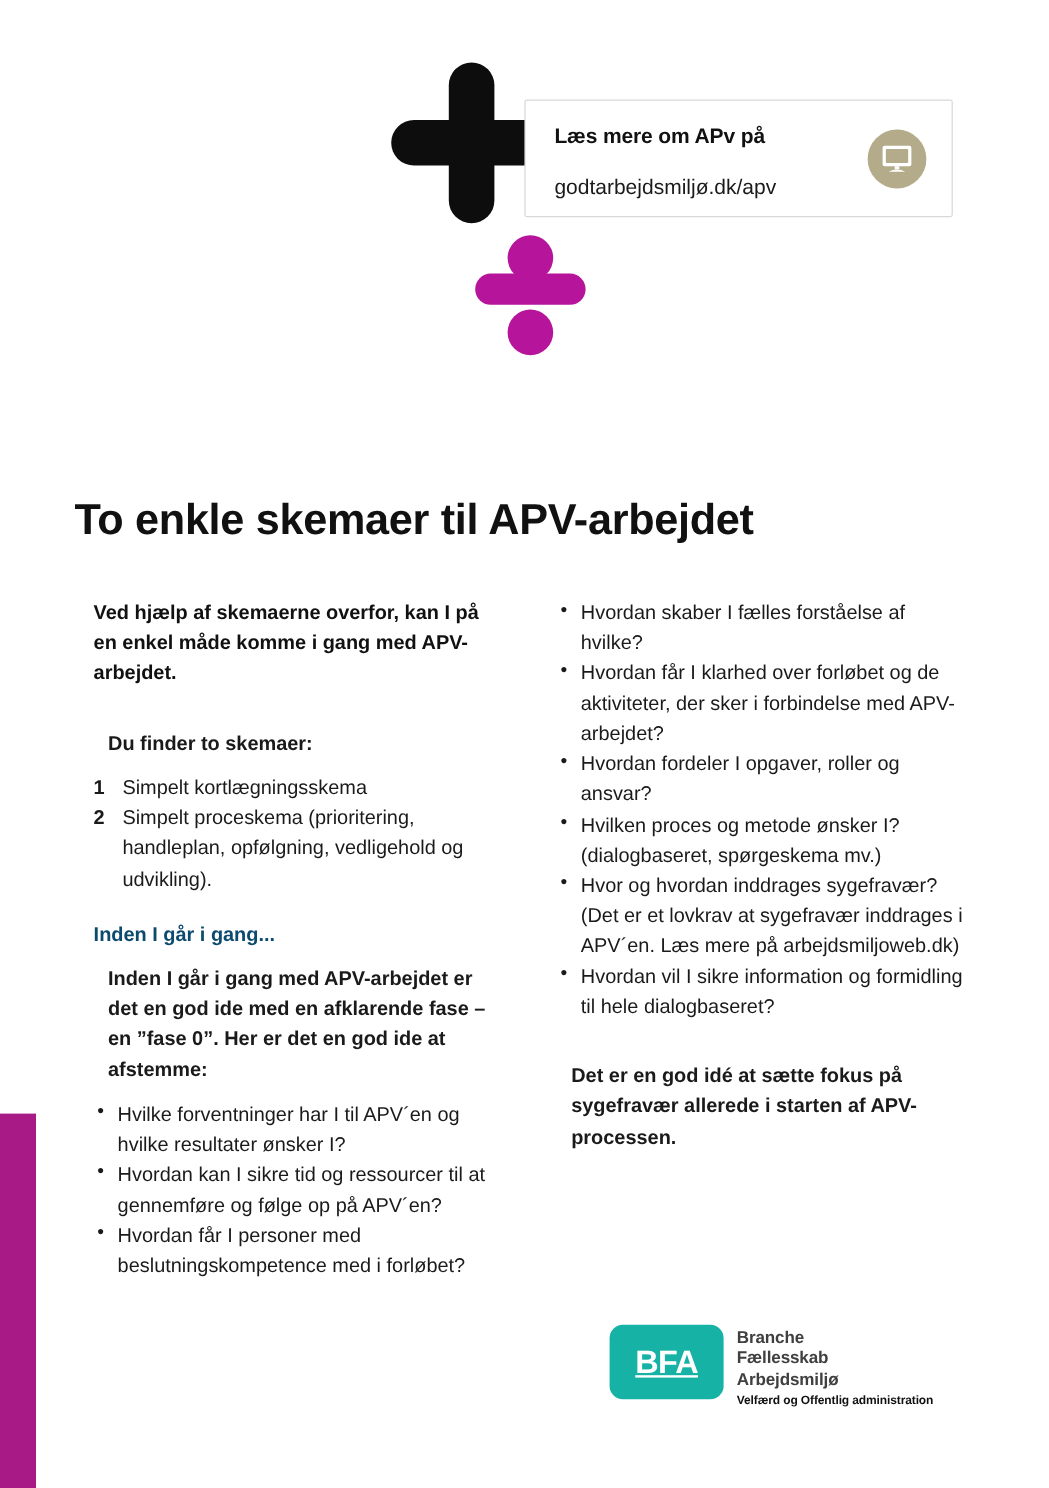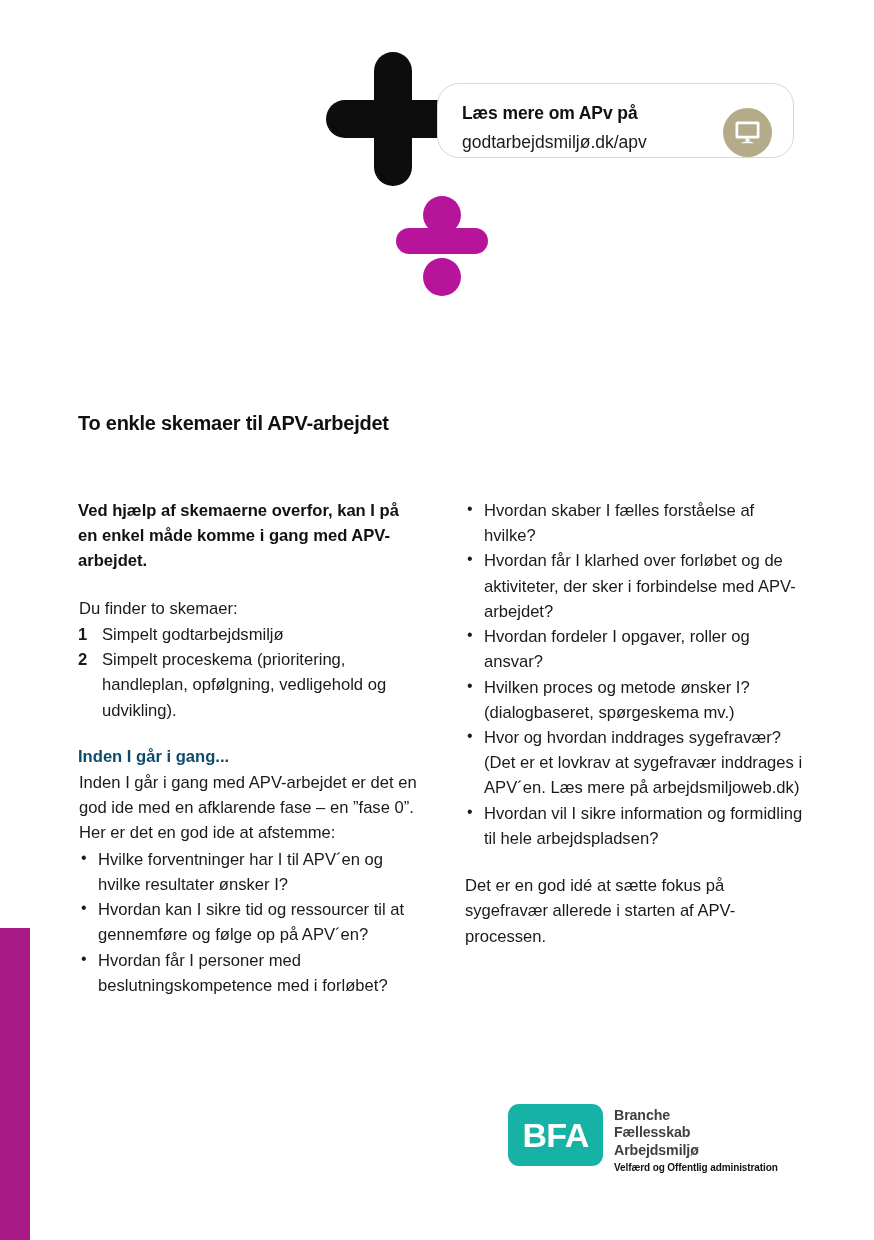--- a/index.html
+++ b/index.html
@@ -92,23 +92,23 @@
     border-radius: 13px;
     background: #b5149b;
   }
 
   
   .callout {
     position: absolute;
     left: 437px;
     top: 83px;
     width: 357px;
-    height: 75px;
+    height: 98px;
     border: 1.5px solid #d8d8d6;
-    border-radius: 22px;
+    border-radius: 2px;
     background: #ffffff;
     box-sizing: border-box;
     text-decoration: underline;
   }
   .callout-text {
     position: absolute;
     left: 24px;
     top: 18px;
     width: 250px;
   }
@@ -117,41 +117,41 @@
     font-weight: bold;
     letter-spacing: -0.1px;
     color: #111111;
     line-height: 1.35;
   }
   .callout-url {
     font-size: 17.5px;
     font-weight: normal;
     color: #1a1a1a;
     line-height: 1.35;
-    margin-top: 5px;
+    margin-top: 19px;
   }
   .callout-icon {
     position: absolute;
     right: 21px;
     top: 24px;
     width: 49px;
     height: 49px;
     border-radius: 50%;
     background: #b3ab8a;
     display: flex;
     align-items: center;
     justify-content: center;
   }
 
   
   .page-title {
     position: absolute;
-    left: 78px;
+    left: 62px;
     top: 412px;
-    font-size: 20px;
+    font-size: 36px;
     font-weight: bold;
     letter-spacing: -0.25px;
     color: #111111;
   }
 
   
   .columns {
     position: absolute;
     left: 78px;
     top: 498px;
@@ -167,21 +167,21 @@
   }
   .col-left { width: 346px; }
   .col-right { width: 346px; }
 
   .lead {
     font-weight: bold;
     color: #111111;
     margin: 0;
   }
   .block-gap { height: 21px; }
-  .plain { margin: 1px; }
+  .plain { margin: 12px; font-weight: bold; }
 
   
   ol.num-list {
     list-style: none;
     margin: 0;
     padding: 0;
   }
   ol.num-list li {
     position: relative;
     padding-left: 24px;
@@ -232,23 +232,24 @@
     width: 95px;
     height: 62px;
     border-radius: 11px;
     background: #16b2a6;
     display: flex;
     align-items: center;
     justify-content: center;
   }
   .bfa-mark-text {
     color: #ffffff;
-    font-size: 34px;
+    font-size: 27px;
     font-weight: bold;
     letter-spacing: -0.6px;
+    text-decoration: underline;
   }
   .bfa-words {
     margin-left: 11px;
     padding-top: 3px;
   }
   .bfa-line {
     color: #404040;
     font-size: 14.2px;
     font-weight: bold;
     line-height: 1.22;
@@ -310,21 +311,21 @@
 
       <p class="lead">Ved hjælp af skemaerne overfor, kan I på en enkel måde komme i gang med APV-arbejdet.</p>
 
       <div class="block-gap"></div>
 
       <p class="plain">Du finder to skemaer:</p>
 
       <ol class="num-list">
         <li>
           <span class="num">1</span>
-          <span>Simpelt godtarbejdsmiljø</span>
+          <span>Simpelt kortlægningsskema</span>
         </li>
         <li>
           <span class="num">2</span>
           <span>Simpelt proceskema (prioritering, handleplan, opfølgning, vedligehold og udvikling).</span>
         </li>
       </ol>
 
       <div class="block-gap"></div>
 
       <p class="sub-head">Inden I går i gang...</p>
@@ -339,21 +340,21 @@
     </div>
 
     <div class="col col-right">
 
       <ul class="dot-list">
         <li>Hvordan skaber I fælles forståelse af hvilke?</li>
         <li>Hvordan får I klarhed over forløbet og de aktiviteter, der sker i forbindelse med APV-arbejdet?</li>
         <li>Hvordan fordeler I opgaver, roller og ansvar?</li>
         <li>Hvilken proces og metode ønsker I? (dialogbaseret, spørgeskema mv.)</li>
         <li>Hvor og hvordan inddrages sygefravær? (Det er et lovkrav at sygefravær inddrages i APV´en. Læs mere på arbejdsmiljoweb.dk)</li>
-        <li>Hvordan vil I sikre information og formidling til hele arbejdspladsen?</li>
+        <li>Hvordan vil I sikre information og formidling til hele dialogbaseret?</li>
       </ul>
 
       <div class="block-gap"></div>
 
       <p class="plain">Det er en god idé at sætte fokus på sygefravær allerede i starten af APV-processen.</p>
 
     </div>
 
   </div>
 

